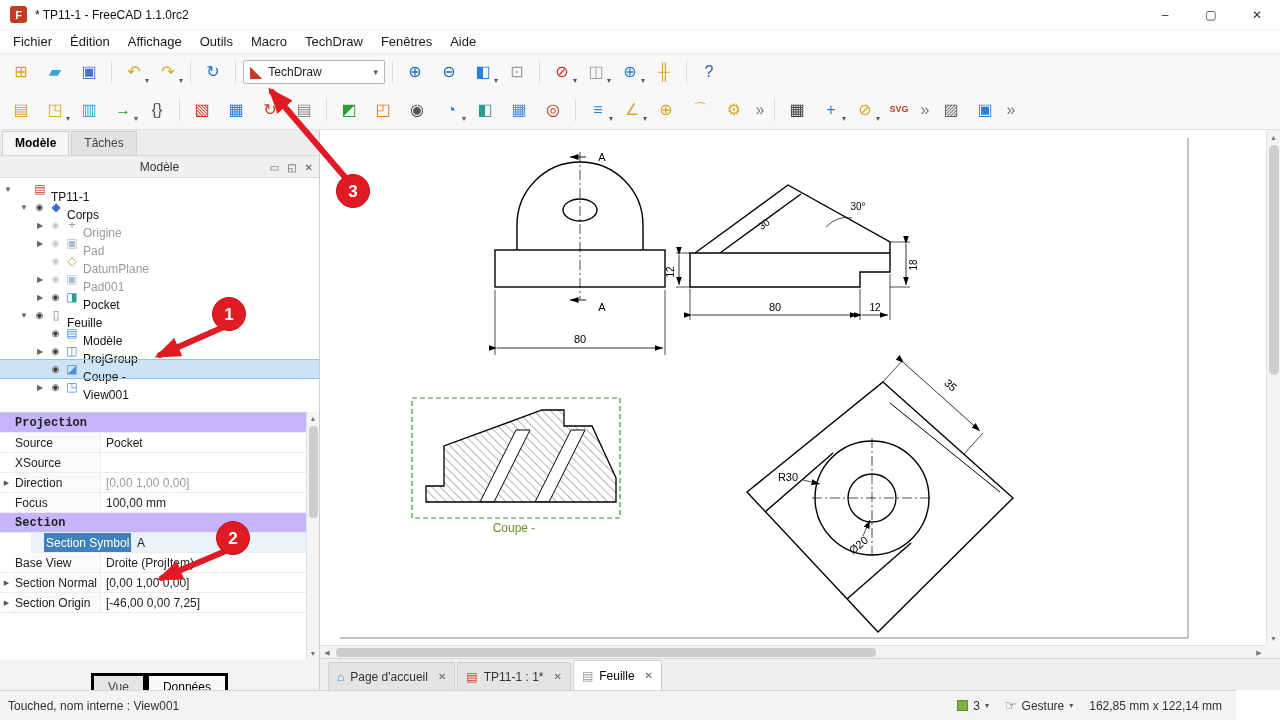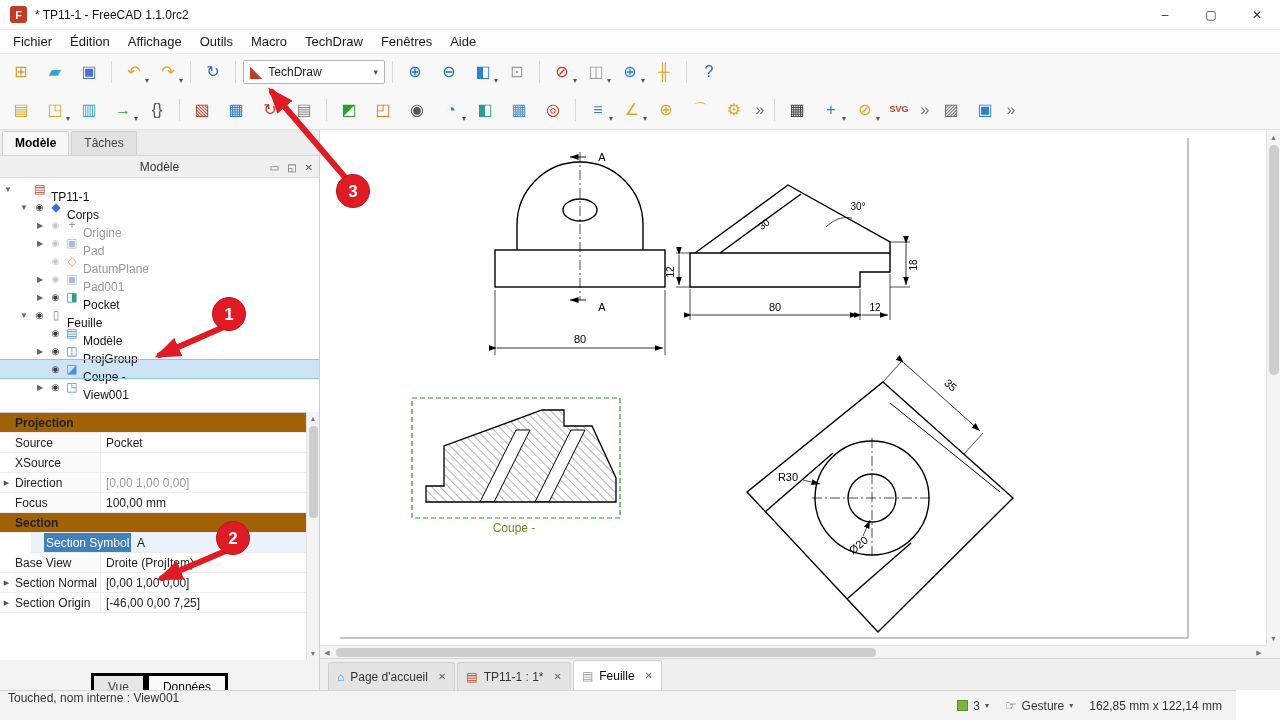--- a/index.html
+++ b/index.html
@@ -57,21 +57,21 @@
   .tree-item.dim .tl { color:#9a9a9a; }
   .tree-item.selected { background:#cde4f7; outline:1px solid #8ec3ea; }
 
   .props { position:absolute; top:282px; left:0; width:100%; height:248px; background:#fff; border-top:1px solid #cfcfcf; overflow:hidden; }
   .pg-row { height:20px; display:flex; align-items:center; border-bottom:1px solid #ececec; width:307px; }
   .pg-exp { width:13px; text-align:center; font-size:7px; color:#555; visibility:hidden; flex:none; }
   .pg-row.expand .pg-exp { visibility:visible; }
   .pg-label { width:88px; flex:none; font-size:12px; color:#222; background:#fbfbfb; height:100%; display:flex; align-items:center; padding-left:2px; border-right:1px solid #ececec; overflow:hidden; white-space:nowrap; }
   .pg-value { flex:1; height:100%; display:flex; align-items:center; padding-left:5px; font-size:12px; color:#222; gap:5px; overflow:hidden; white-space:nowrap; }
   .pg-row.gray-val .pg-value { color:#9a9a9a; }
-  .pg-row.group { background:#a16207; }
+  .pg-row.group { background:#c4b5fd;font-family:Liberation Mono, monospace; }
   .pg-row.group .pg-label { background:transparent; font-weight:bold; width:100%; border:none; }
   .pg-check { display:none; width:12px; height:12px; border:1px solid #999; background:#fff; flex:none; }
   .pg-row.has-checkbox .pg-check { display:inline-block; }
   .pg-row.sel-label { background:#eaf3fb;margin-left:31px; }
   .pg-row.sel-label .pg-label { background:#3f81bd; color:#fff; }
 
   .pscroll { position:absolute; top:282px; right:0; width:13px; height:248px; background:#f4f4f4; border-left:1px solid #e2e2e2; }
   .pscroll .sb-arrow { height:13px; display:flex; align-items:center; justify-content:center; font-size:7px; color:#777; }
   .pscroll .sb-thumb { position:absolute; top:14px; left:2px; width:9px; height:92px; background:#cdcdcd; border-radius:4px; }
   .pscroll .sb-arrow.down { position:absolute; bottom:0; width:100%; }
@@ -93,21 +93,21 @@
   .hscroll .sb-thumb { position:absolute; top:2px; left:16px; width:540px; height:9px; background:#cdcdcd; border-radius:4px; }
   .corner { position:absolute; top:515px; left:946px; width:14px; height:13px; background:#f4f4f4; }
 
   .tabbar { position:absolute; top:528px; left:0; width:960px; height:32px; background:#efefef; border-top:1px solid #d5d5d5; display:flex; align-items:flex-end; padding:0 0 0 8px; }
   .dtab { display:flex; align-items:center; gap:6px; height:28px; padding:0 8px; background:#e4e4e4; border:1px solid #cfcfcf; border-bottom:none; font-size:12px; color:#333; margin-right:2px; border-radius:3px 3px 0 0; }
   .dtab.active { background:#fff; color:#000; height:30px; }
   .dtab-icon { font-size:12px; }
   .dtab-close { font-size:10px; color:#666; margin-left:4px; }
 
   
-  .statusbar { position:absolute; top:690px; left:0; width:1236px; height:30px; background:#f3f3f3; border-top:1px solid #d5d5d5; display:flex; padding:0 14px 0 8px; }
+  .statusbar { position:absolute; top:690px; left:0; width:1236px; height:30px; background:#f3f3f3; border-top:1px solid #d5d5d5; display:flex; align-items:center; padding:0 14px 0 8px; }
   .status-msg { font-size:12px; color:#333; }
   .status-right { margin-left:auto; display:flex; align-items:center; gap:16px; }
   .status-group { display:flex; align-items:center; gap:5px; font-size:12px; color:#333; }
   .swatch { width:11px; height:11px; background:#7cb342; border:1px solid #5d8c2e; }
   .dd-sm { font-size:8px; color:#555; }
   .gesture-icon { font-size:13px; color:#666; }
 
   
   .sheet-svg { position:absolute; top:0; left:10px; }
   .sheet-svg text { font-family:"Liberation Sans", sans-serif; }

